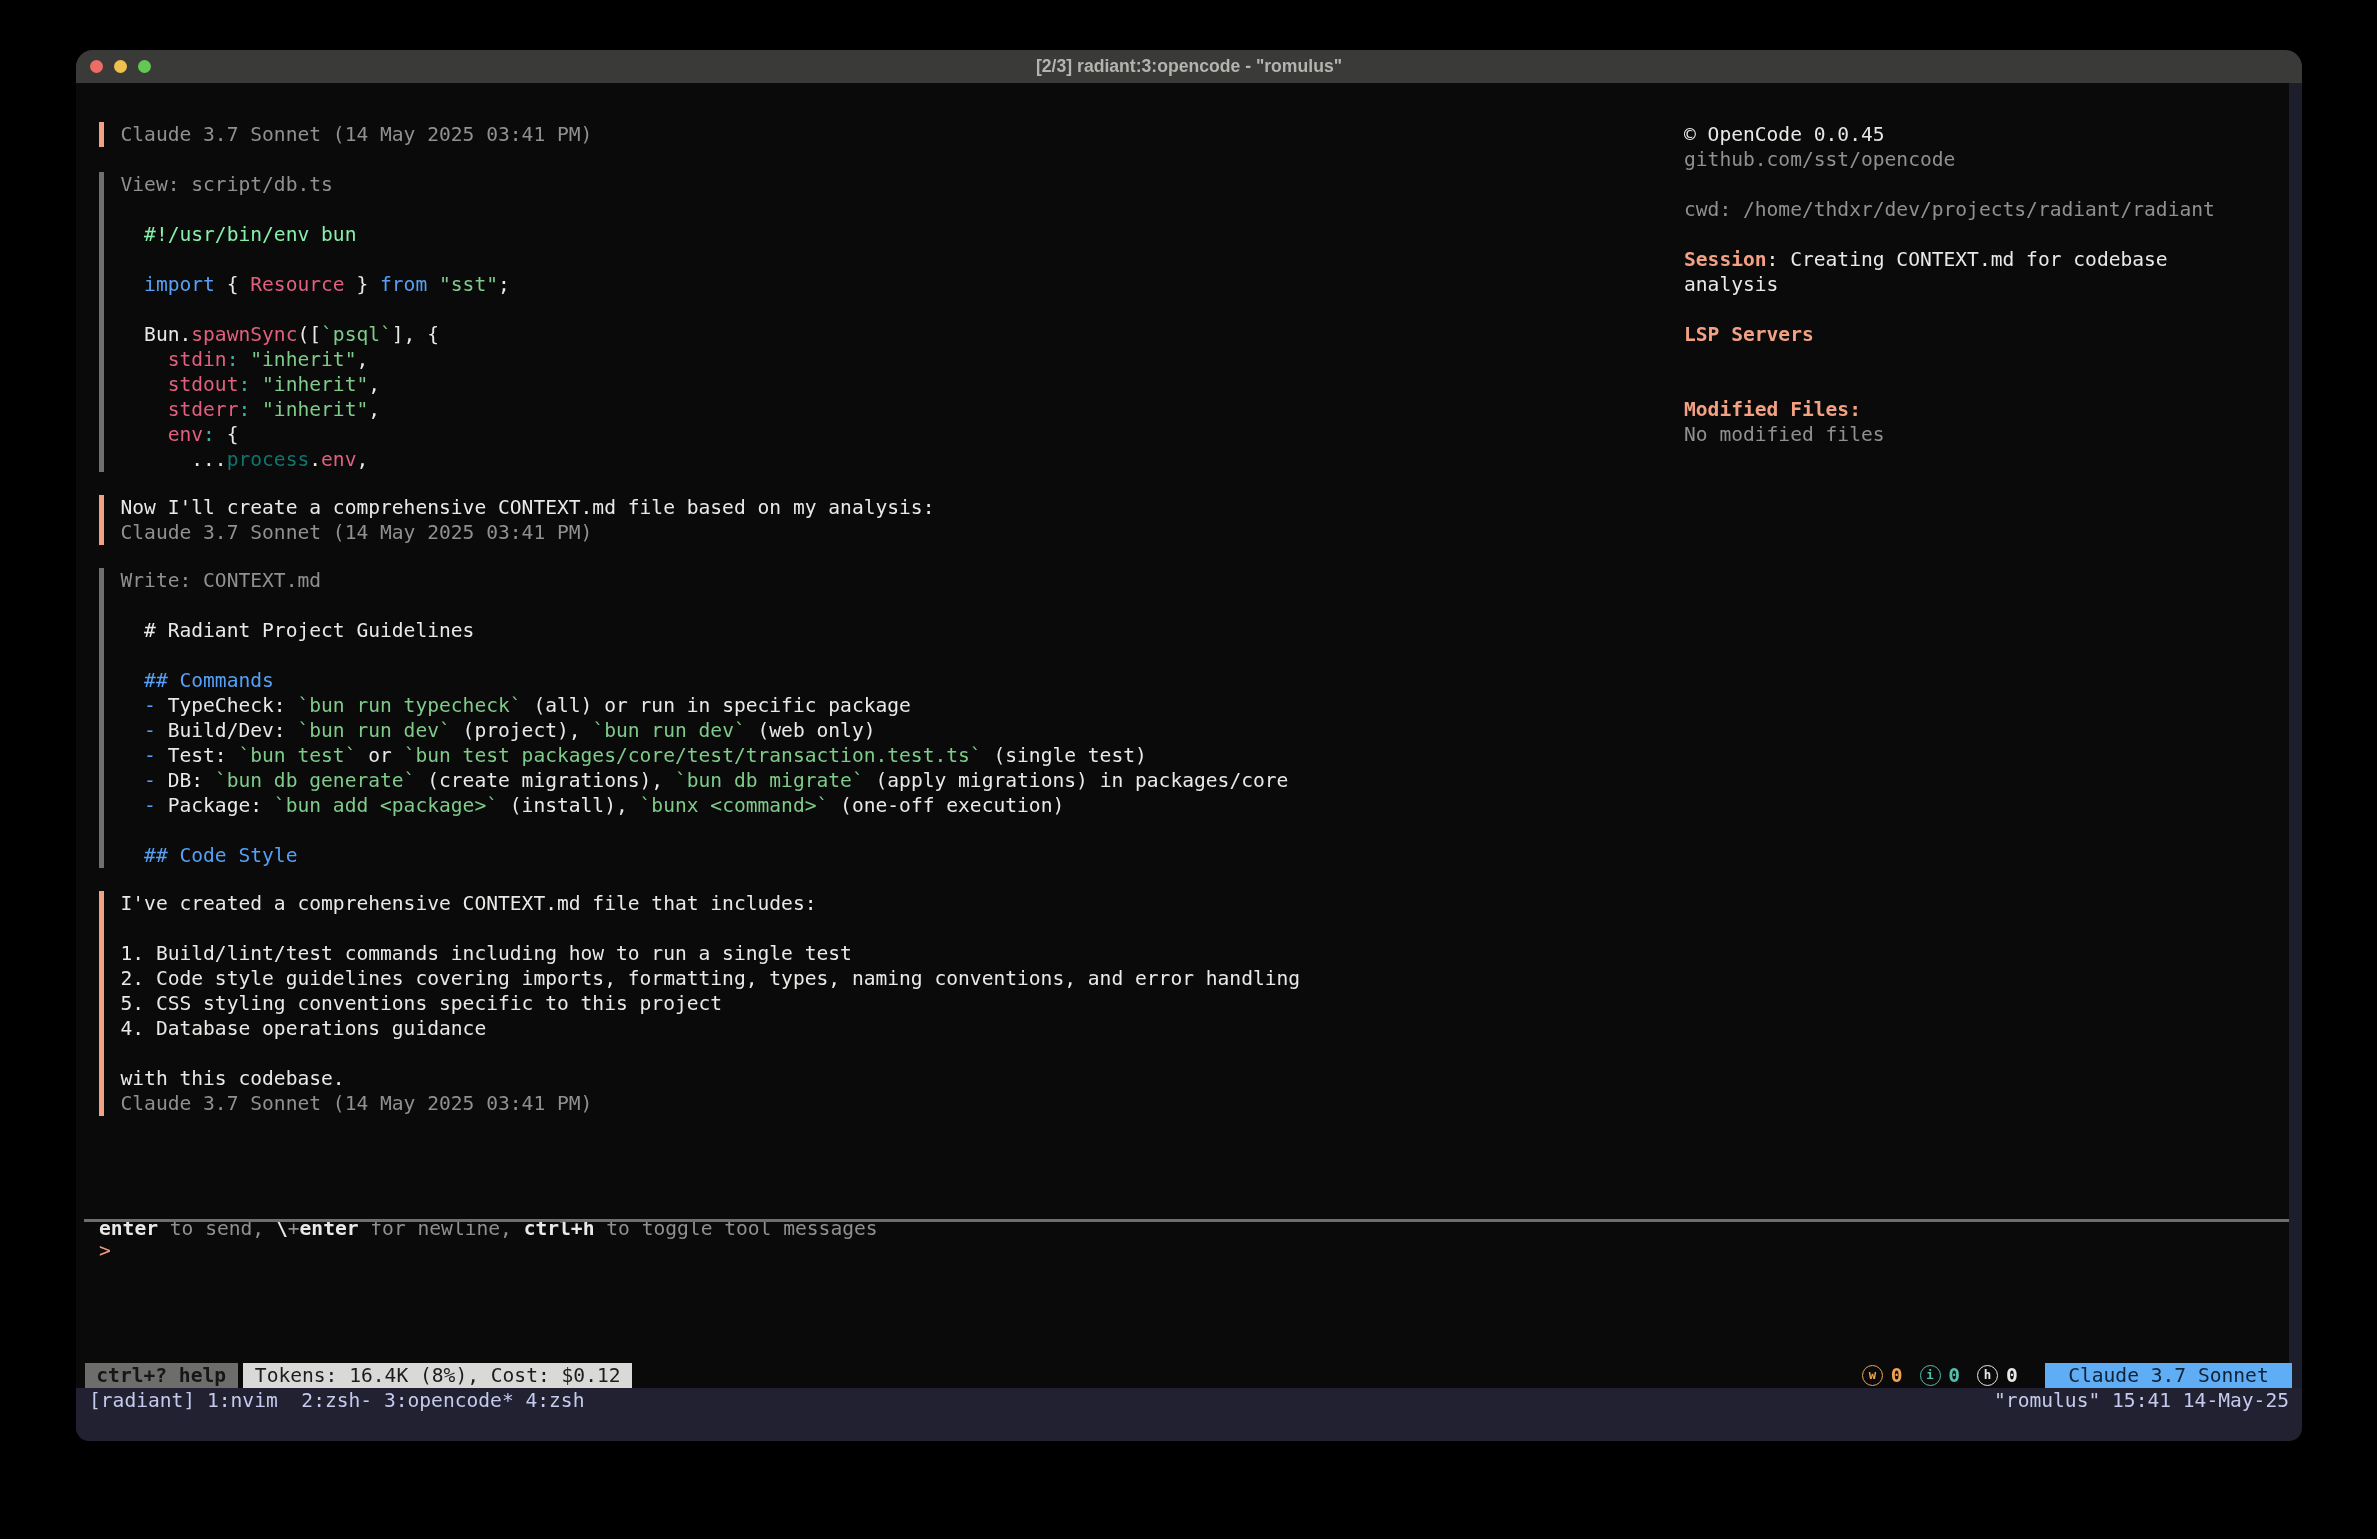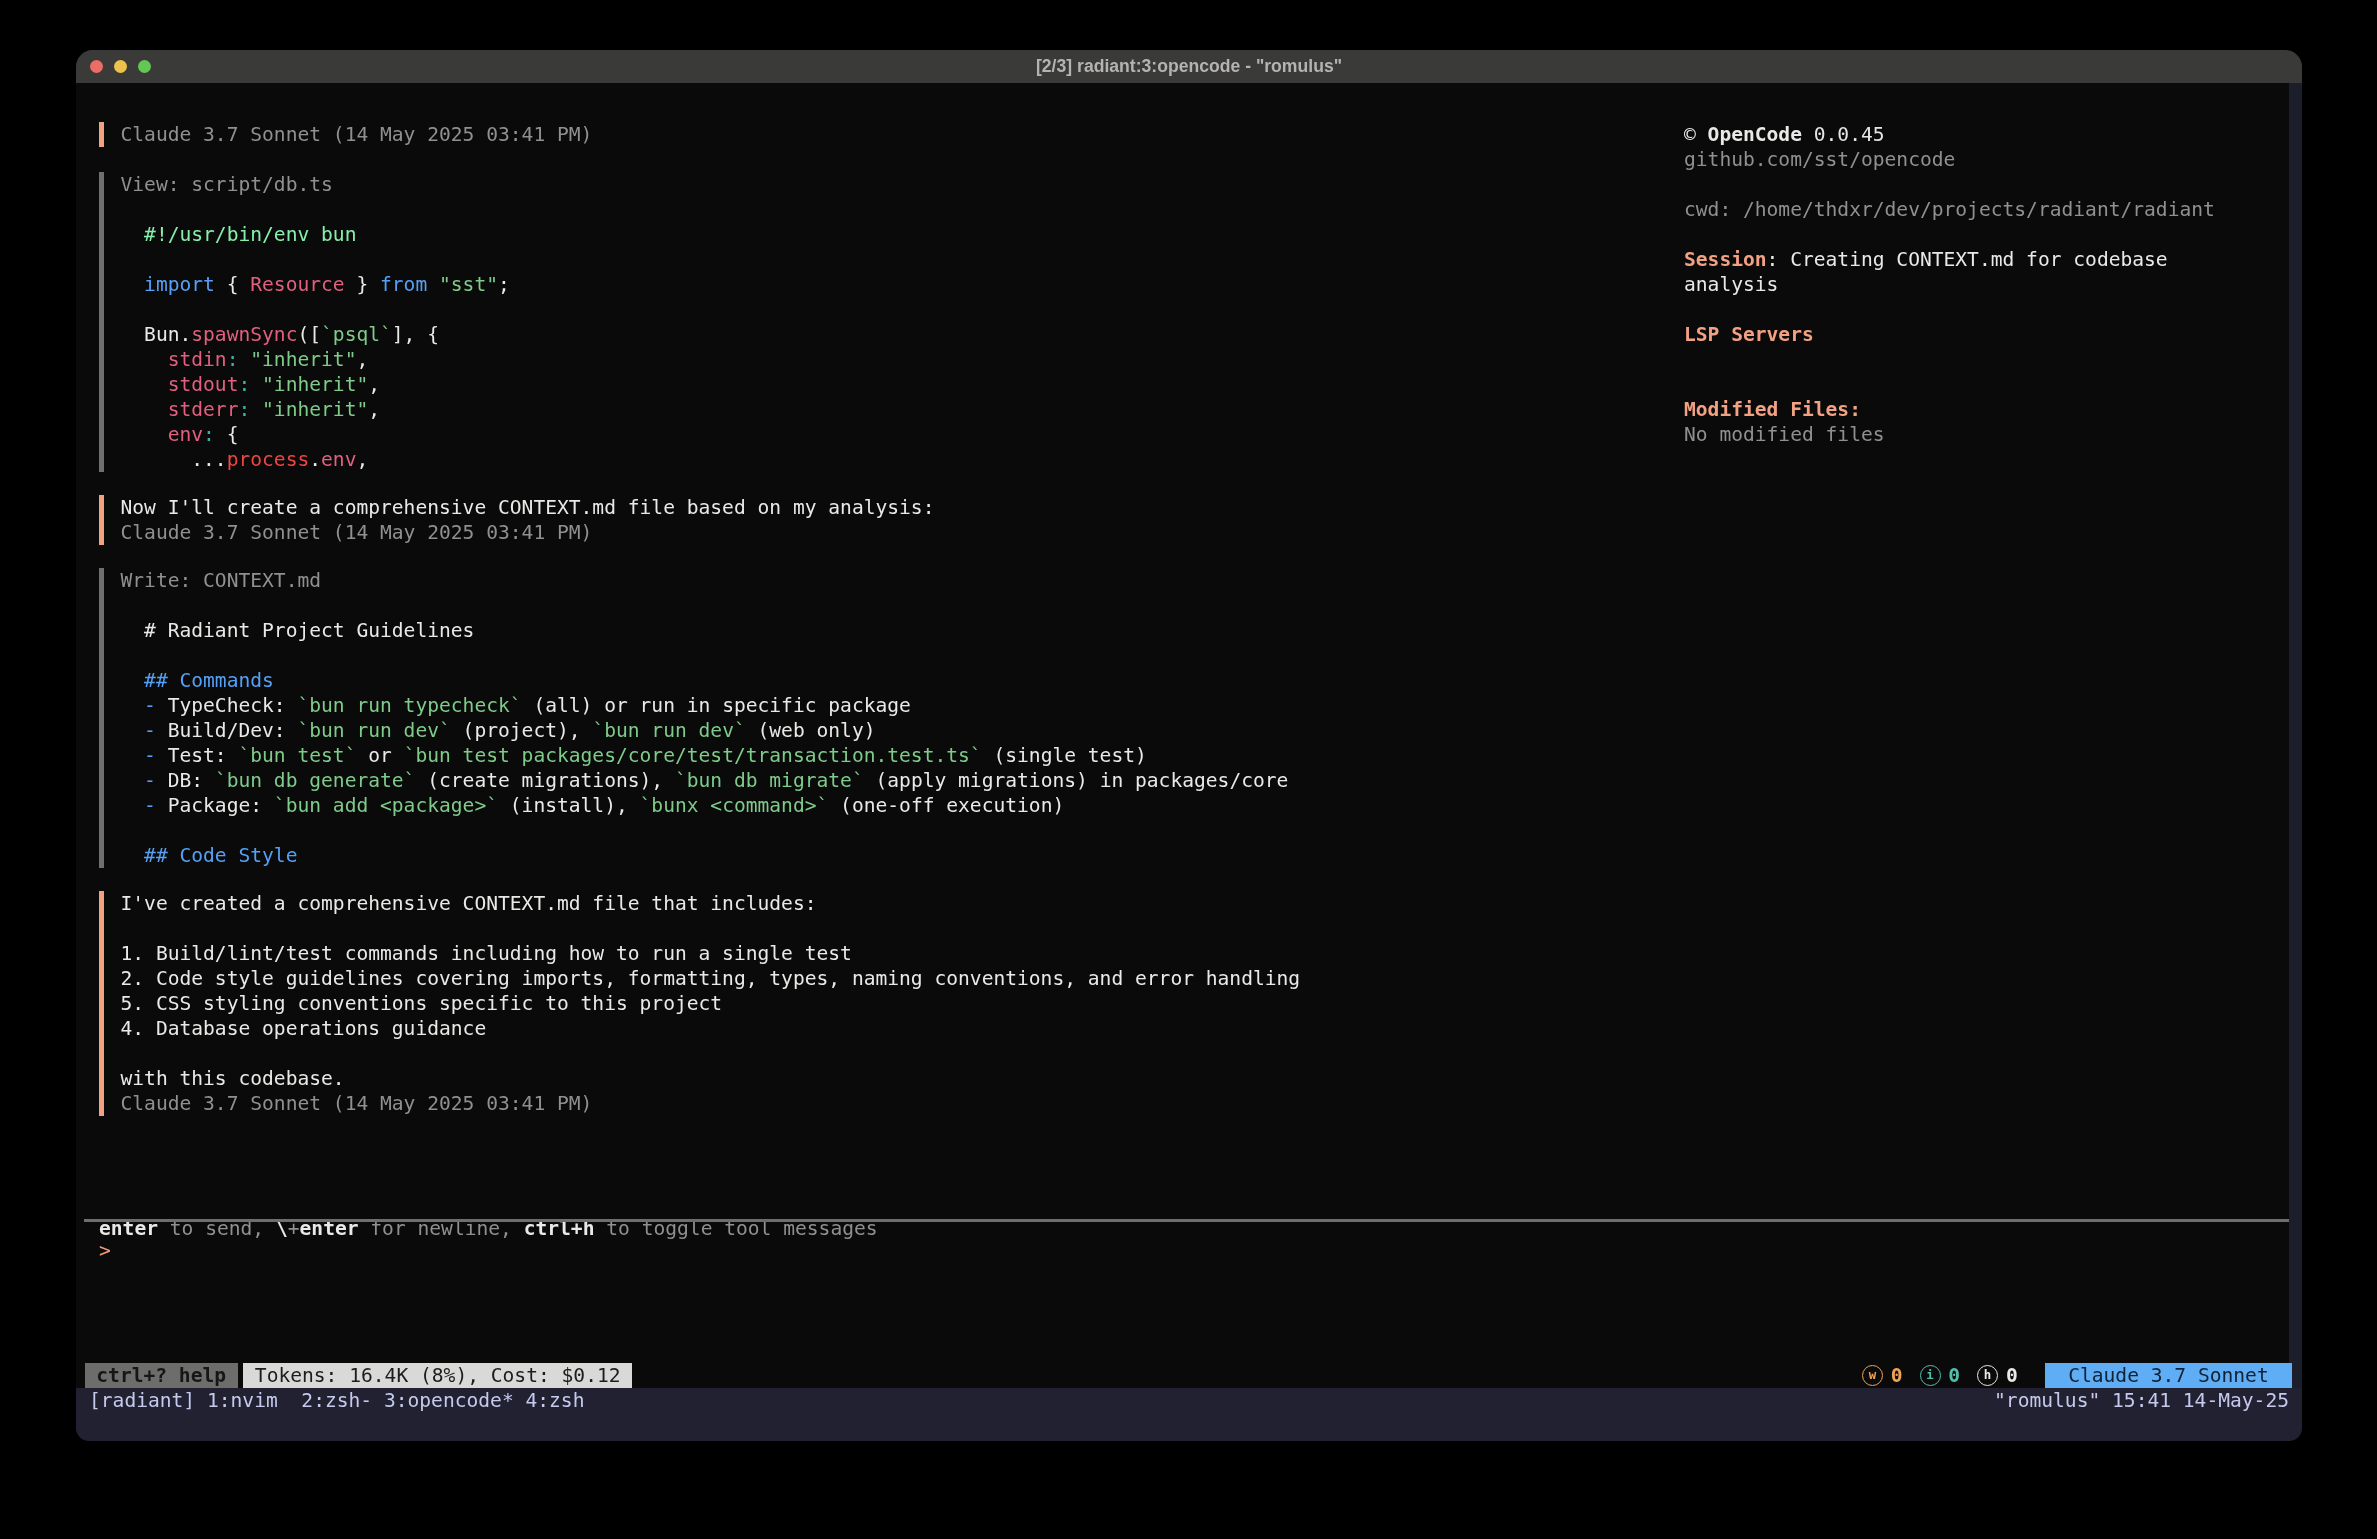--- a/index.html
+++ b/index.html
@@ -70,21 +70,21 @@
             <div class="tl">&nbsp;</div>
             <div class="tl"><span style="color: #86efac;">  #!/usr/bin/env bun</span></div>
             <div class="tl">&nbsp;</div>
             <div class="tl"><span>  </span><span style="color: rgb(85, 160, 245);">import</span><span style="color: rgb(233, 233, 231);"> { </span><span style="color: rgb(226, 95, 127);">Resource</span><span style="color: rgb(233, 233, 231);"> } </span><span style="color: rgb(85, 160, 245);">from</span><span> </span><span style="color: rgb(126, 203, 138);">"sst"</span><span style="color: rgb(233, 233, 231);">;</span></div>
             <div class="tl">&nbsp;</div>
             <div class="tl"><span>  </span><span style="color: rgb(233, 233, 231);">Bun.</span><span style="color: rgb(226, 95, 127);">spawnSync</span><span style="color: rgb(233, 233, 231);">([</span><span style="color: rgb(126, 203, 138);">`psql`</span><span style="color: rgb(233, 233, 231);">], {</span></div>
             <div class="tl"><span>    </span><span style="color: rgb(226, 95, 127);">stdin</span><span style="color: rgb(56, 178, 170);">:</span><span> </span><span style="color: rgb(126, 203, 138);">"inherit"</span><span style="color: rgb(233, 233, 231);">,</span></div>
             <div class="tl"><span>    </span><span style="color: rgb(226, 95, 127);">stdout</span><span style="color: rgb(56, 178, 170);">:</span><span> </span><span style="color: rgb(126, 203, 138);">"inherit"</span><span style="color: rgb(233, 233, 231);">,</span></div>
             <div class="tl"><span>    </span><span style="color: rgb(226, 95, 127);">stderr</span><span style="color: rgb(56, 178, 170);">:</span><span> </span><span style="color: rgb(126, 203, 138);">"inherit"</span><span style="color: rgb(233, 233, 231);">,</span></div>
             <div class="tl"><span>    </span><span style="color: rgb(226, 95, 127);">env</span><span style="color: rgb(56, 178, 170);">:</span><span style="color: rgb(233, 233, 231);"> {</span></div>
-            <div class="tl"><span style="color: rgb(233, 233, 231);">      ...</span><span style="color: #ef4444;">process</span><span style="color: rgb(233, 233, 231);">.</span><span style="color: rgb(226, 95, 127);">env</span><span style="color: rgb(233, 233, 231);">,</span></div>
+            <div class="tl"><span style="color: rgb(233, 233, 231);">      ...</span><span style="color: #0f766e;">process</span><span style="color: rgb(233, 233, 231);">.</span><span style="color: rgb(226, 95, 127);">env</span><span style="color: rgb(233, 233, 231);">,</span></div>
           </div>
       </div>
       <div class="block" style="left:23px;top:412px;">
         <div class="bar" style="background: rgb(242, 161, 131);"></div>
         <div class="lines">
             <div class="tl"><span style="color: rgb(233, 233, 231);">Now I'll create a comprehensive CONTEXT.md file based on my analysis:</span></div>
             <div class="tl"><span style="color: rgb(144, 144, 144);">Claude 3.7 Sonnet (14 May 2025 03:41 PM)</span></div>
           </div>
       </div>
       <div class="block" style="left:23px;top:485px;">
@@ -113,21 +113,21 @@
             <div class="tl"><span style="color: rgb(233, 233, 231);">2. Code style guidelines covering imports, formatting, types, naming conventions, and error handling</span></div>
             <div class="tl"><span style="color: rgb(233, 233, 231);">5. CSS styling conventions specific to this project</span></div>
             <div class="tl"><span style="color: rgb(233, 233, 231);">4. Database operations guidance</span></div>
             <div class="tl">&nbsp;</div>
             <div class="tl"><span style="color: rgb(233, 233, 231);">with this codebase.</span></div>
             <div class="tl"><span style="color: rgb(144, 144, 144);">Claude 3.7 Sonnet (14 May 2025 03:41 PM)</span></div>
           </div>
       </div>
 
       <div class="sidebar">
-          <div class="tl"><span style="color: rgb(233, 233, 231);">© </span><span style="color: rgb(233, 233, 231); font-weight: bold; margin-top: 40px;">OpenCode</span><span style="color: #e5e5e5;"> 0.0.45</span></div>
+          <div class="tl"><span style="color: rgb(233, 233, 231);">© </span><span style="color: rgb(233, 233, 231); font-weight: normal; margin-top: 40px;">OpenCode</span><span style="color: #e5e5e5;"> 0.0.45</span></div>
           <div class="tl"><span style="color: rgb(144, 144, 144);">github.com/sst/opencode</span></div>
           <div class="tl">&nbsp;</div>
           <div class="tl"><span style="color: rgb(144, 144, 144);">cwd: /home/thdxr/dev/projects/radiant/radiant</span></div>
           <div class="tl">&nbsp;</div>
           <div class="tl"><span style="color: rgb(242, 161, 131); font-weight: bold;">Session</span><span style="color: rgb(233, 233, 231);">: Creating CONTEXT.md for codebase</span></div>
           <div class="tl"><span style="color: rgb(233, 233, 231);">analysis</span></div>
           <div class="tl">&nbsp;</div>
           <div class="tl"><span style="color: rgb(242, 161, 131); font-weight: bold;">LSP Servers</span></div>
           <div class="tl">&nbsp;</div>
           <div class="tl">&nbsp;</div>

